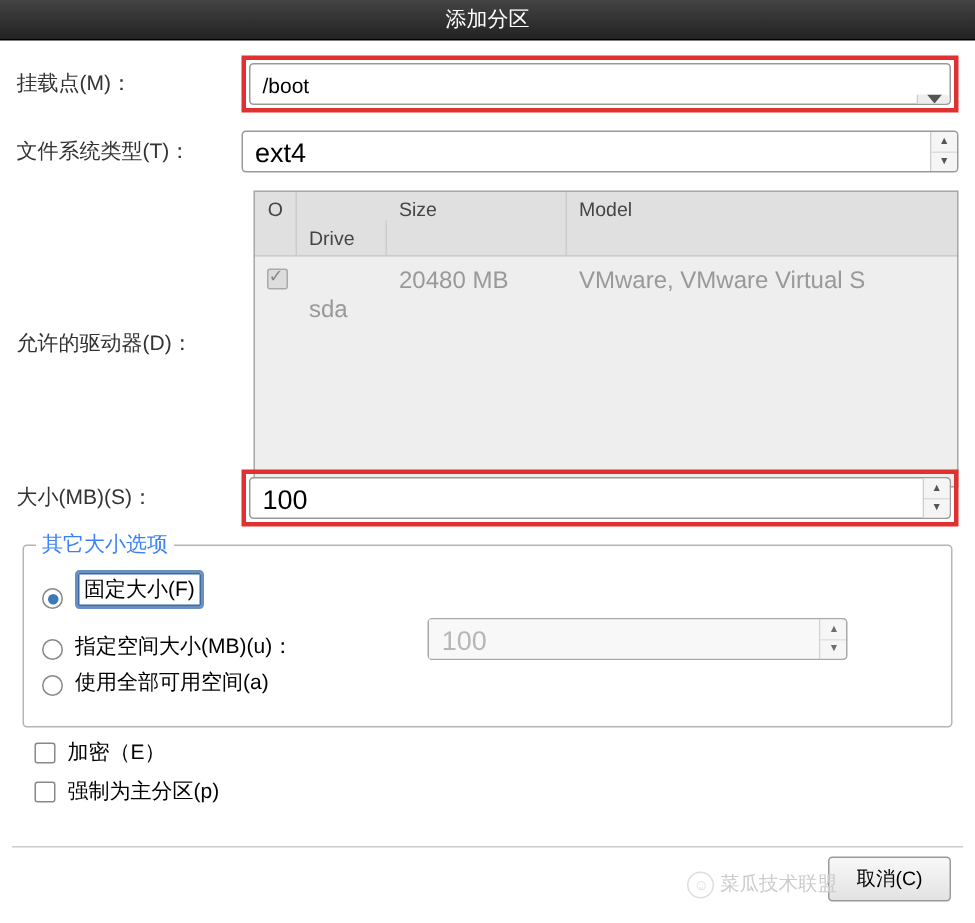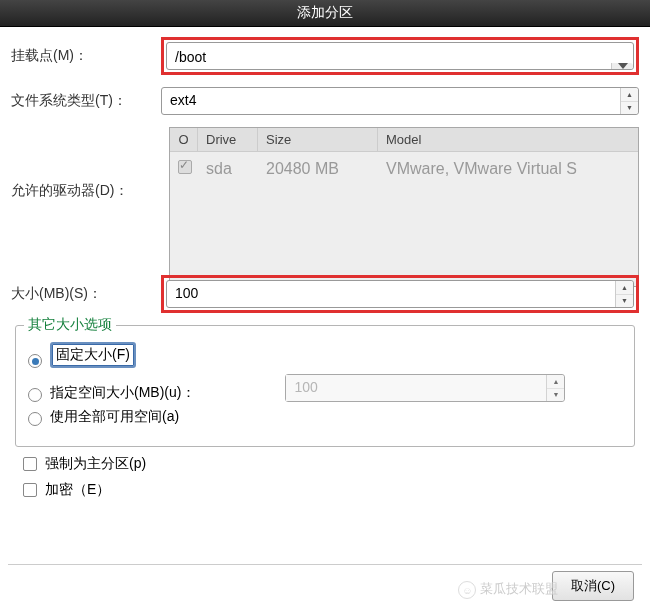--- a/index.html
+++ b/index.html
@@ -7,40 +7,40 @@
     .titlebar { background: linear-gradient(#444, #222); color: #fff; text-align: center; padding: 4px 0; font-size: 14px; border-bottom: 1px solid #000; }
     .content { padding: 10px 11px; }
     .row { display: flex; align-items: center; margin-bottom: 12px; }
     .label { width: 150px; font-size: 14px; color: #333; flex-shrink: 0; }
     .control-wrap { flex: 1; }
     .highlight { border: 3px solid #e03030; padding: 2px; }
     .dropdown { display: flex; align-items: flex-end; height: 28px; border: 1px solid #999; border-radius: 3px; background: #fff; }
     .dropdown-text { flex: 1; padding: 4px 8px; font-size: 14px; }
     .dropdown-arrow { width: 22px; background: #eee; border-left: 1px solid #ccc; display: flex; align-items: center; justify-content: center; border-radius: 0 3px 3px 0; }
     .spinner { display: flex; align-items: stretch; height: 28px; border: 1px solid #999; border-radius: 3px; background: #fff; }
-    .spinner-text { flex: 1; padding: 4px 8px; font-size: 14px; }
+    .spinner-text { flex: 1; padding: 4px 8px; font-size: 18px; }
     .spinner-arrows { width: 18px; background: #f5f5f5; border-left: 1px solid #ccc; display: flex; flex-direction: column; border-radius: 0 3px 3px 0; }
     .spinner-up, .spinner-down { flex: 1; display: flex; align-items: center; justify-content: center; font-size: 7px; color: #555; }
     .spinner-up { border-bottom: 1px solid #ddd; }
     .drives-box { border: 1px solid #a8a8a8; background: #eee; margin-left: 158px; margin-bottom: 10px; }
     .drives-header { display: flex; background: #e0e0e0; border-bottom: 1px solid #ccc; font-size: 13px; color: #444; }
     .drives-header > div { padding: 4px 8px; border-right: 1px solid #ccc; }
     .drives-header > div:last-child { border-right: none; }
     .col-check { width: 28px; text-align: center; }
-    .col-drive { width: 60px; }
+    .col-drive { width: 60px; margin-top: 19px; }
     .col-size { width: 120px; }
     .col-model { flex: 1; }
     .drives-row { display: flex; padding: 6px 0; font-size: 16px; color: #999; }
     .drives-row > div { padding: 2px 8px; }
     .drives-empty { height: 100px; }
     .drives-check { width: 14px; height: 14px; display: inline-block; border: 1px solid #aaa; background: #ddd; position: relative; border-radius: 2px; }
     .drives-check::after { content: "✓"; position: absolute; top: -3px; left: 0; font-size: 12px; color: #888; }
     .drives-label-row { display: flex; align-items: center; margin-top: -115px; margin-bottom: 45px; }
     .fieldset { border: 1px solid #b5b5b5; border-radius: 3px; margin: 8px 4px; padding: 10px 12px 14px; position: relative; }
-    .fieldset-legend { position: absolute; top: -10px; left: 8px; background: #fff; padding: 0 4px; font-size: 14px; color: #15803d; }
+    .fieldset-legend { position: absolute; top: -10px; left: 8px; background: #fff; padding: 0 4px; font-size: 14px; color: #3b82f6; }
     .radio-row { display: flex; align-items: flex-end; margin: 6px 0; font-size: 14px; }
     .radio { width: 14px; height: 14px; border: 1px solid #888; border-radius: 50%; margin-right: 8px; display: inline-flex; align-items: center; justify-content: center; flex-shrink: 0; }
     .radio.checked::after { content: ""; width: 7px; height: 7px; background: #3a7ab8; border-radius: 50%; display: block; }
     .radio-label-boxed { border: 2px solid #6a90c0; padding: 2px 4px; border-radius: 3px; box-shadow: 0 0 0 1px #3a6aa8 inset; }
     .radio-row .spinner.disabled { width: 280px; margin-left: 90px; opacity: 0.85; }
     .spinner.disabled .spinner-text { color: #aaa; background: #f7f7f7; }
     .checkbox-row { display: flex; align-items: center; margin: 8px 12px; font-size: 14px; }
     .checkbox { width: 14px; height: 14px; border: 1px solid #888; margin-right: 8px; border-radius: 2px; flex-shrink: 0; }
     .button-bar { display: flex; justify-content: flex-end; padding: 6px 8px; gap: 6px; border-top: 1px solid #ccc; position: absolute; bottom: 8px; right: 8px; left: 8px; }
     .btn { border: 1px solid #999; background: linear-gradient(#f8f8f8, #e2e2e2); border-radius: 3px; padding: 5px 18px; font-size: 13px; cursor: pointer; }
@@ -133,25 +133,25 @@
       </div>
     </div>
     <div class="radio-row">
       <span class="radio"></span>
       <span>使用全部可用空间(a)</span>
     </div>
   </div>
 
   <div class="checkbox-row">
     <span class="checkbox"></span>
-    <span>强制为主分区(p)</span>
+    <span>加密（E）</span>
   </div>
   <div class="checkbox-row">
     <span class="checkbox"></span>
-    <span>加密（E）</span>
+    <span>强制为主分区(p)</span>
   </div>
 </div>
 
 <div class="button-bar">
   <button class="btn">取消(C)</button>
 </div>
 
 <div class="watermark">
   <span class="watermark-icon">☺</span>
   <span>菜瓜技术联盟</span>

